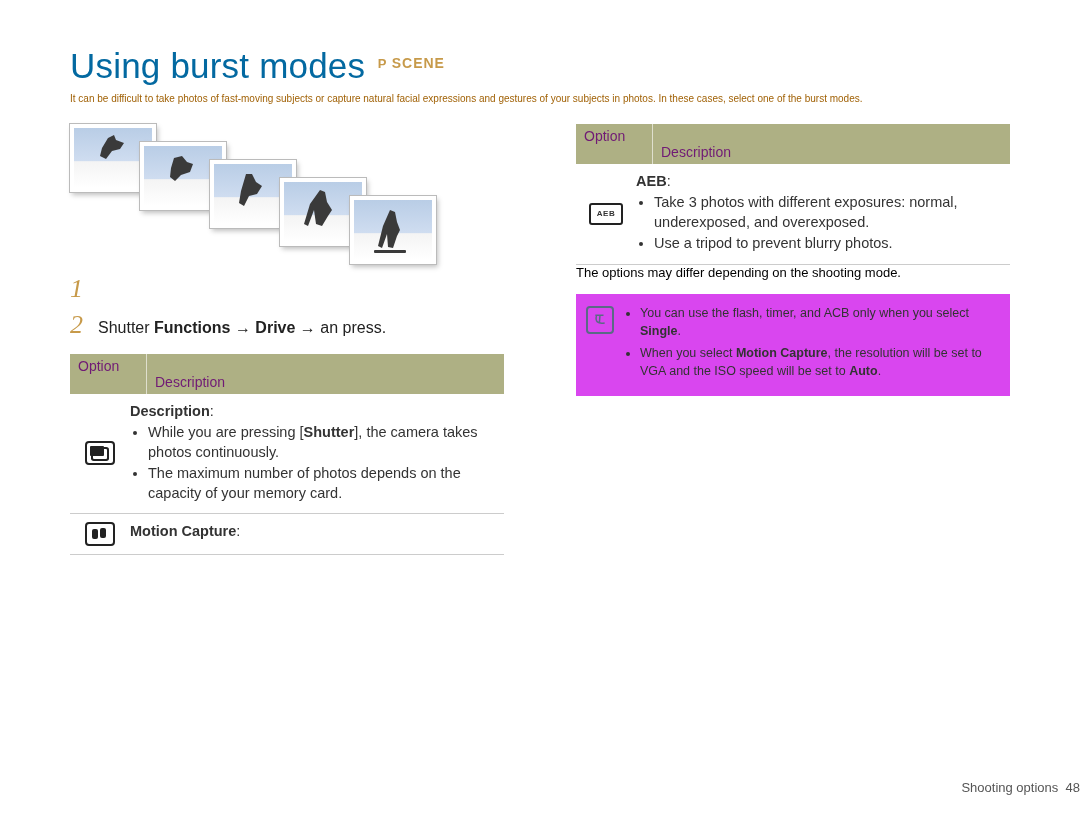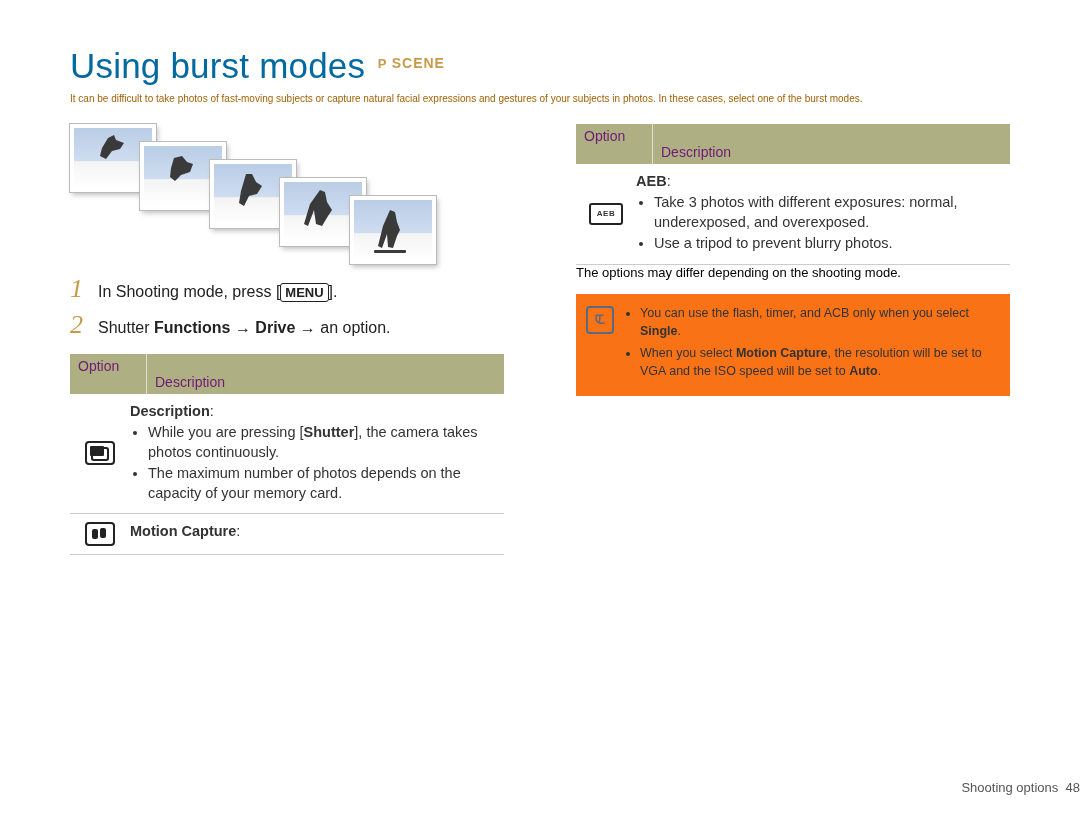--- a/index.html
+++ b/index.html
@@ -187,21 +187,21 @@
     line-height: 18px;
     letter-spacing: .5px;
   }
   .footnote {
     font-size: 13px;
     color: #000000;
   }
   .note-box {
     display: flex;
     gap: 10px;
-    background: #f97316;
+    background: #d946ef;
     padding: 10px 12px 12px 10px;
     margin-top: 14px;
     font-size: 12.5px;
     line-height: 1.45;
   }
   .note-icon {
     width: 24px;
     height: 24px;
     border: 2px solid #5a6a85;
     border-radius: 4px;
@@ -267,28 +267,25 @@
         <div class="thumb t5">
           <svg viewBox="0 0 78 60">
               <path d="M36 10 l5 2 l2 10 l3 8 l-3 6 l-4 12 l-5 -1 l-1 -13 l-5 14 l-4 -2 l5 -20 z" fill="#3a3a3a"></path>
               <rect x="20" y="50" width="32" height="3" fill="#3a3a3a" rx="1"></rect>
             </svg>
         </div>
       </div>
 
       <div class="step">
         <span class="step-num">1</span>
-        <span class="step-text">
-          <span>In Shooting mode, press [</span><span class="menu-box">MENU</span><span>].</span>
-        </span>
       </div>
       <div class="step">
         <span class="step-num">2</span>
         <span class="step-text">
-          <span>Shutter </span><b>Functions</b><span> → </span><b>Drive</b><span> → an option.</span>
+          <span>Shutter </span><b>Functions</b><span> → </span><b>Drive</b><span> → an press.</span>
         </span>
       </div>
 
       <div class="opt-table">
         <div class="opt-head">
           <div class="c1">Option</div>
           <div class="c2">Description</div>
         </div>
         <div class="opt-row">
           <div class="c1">

